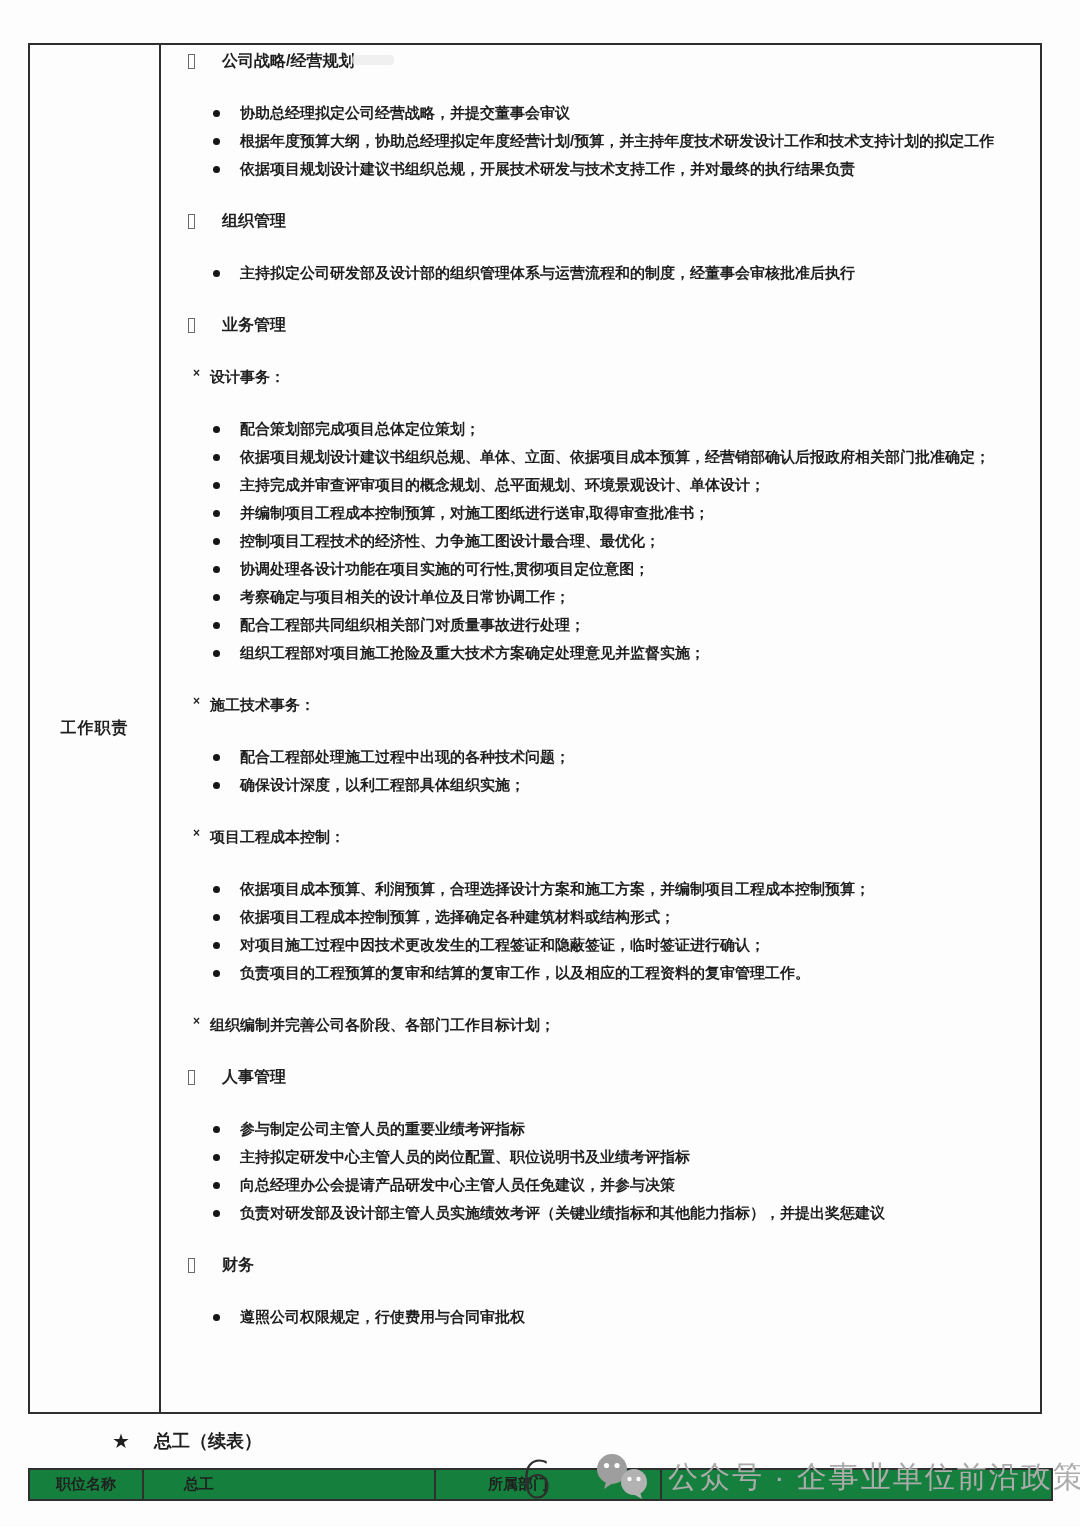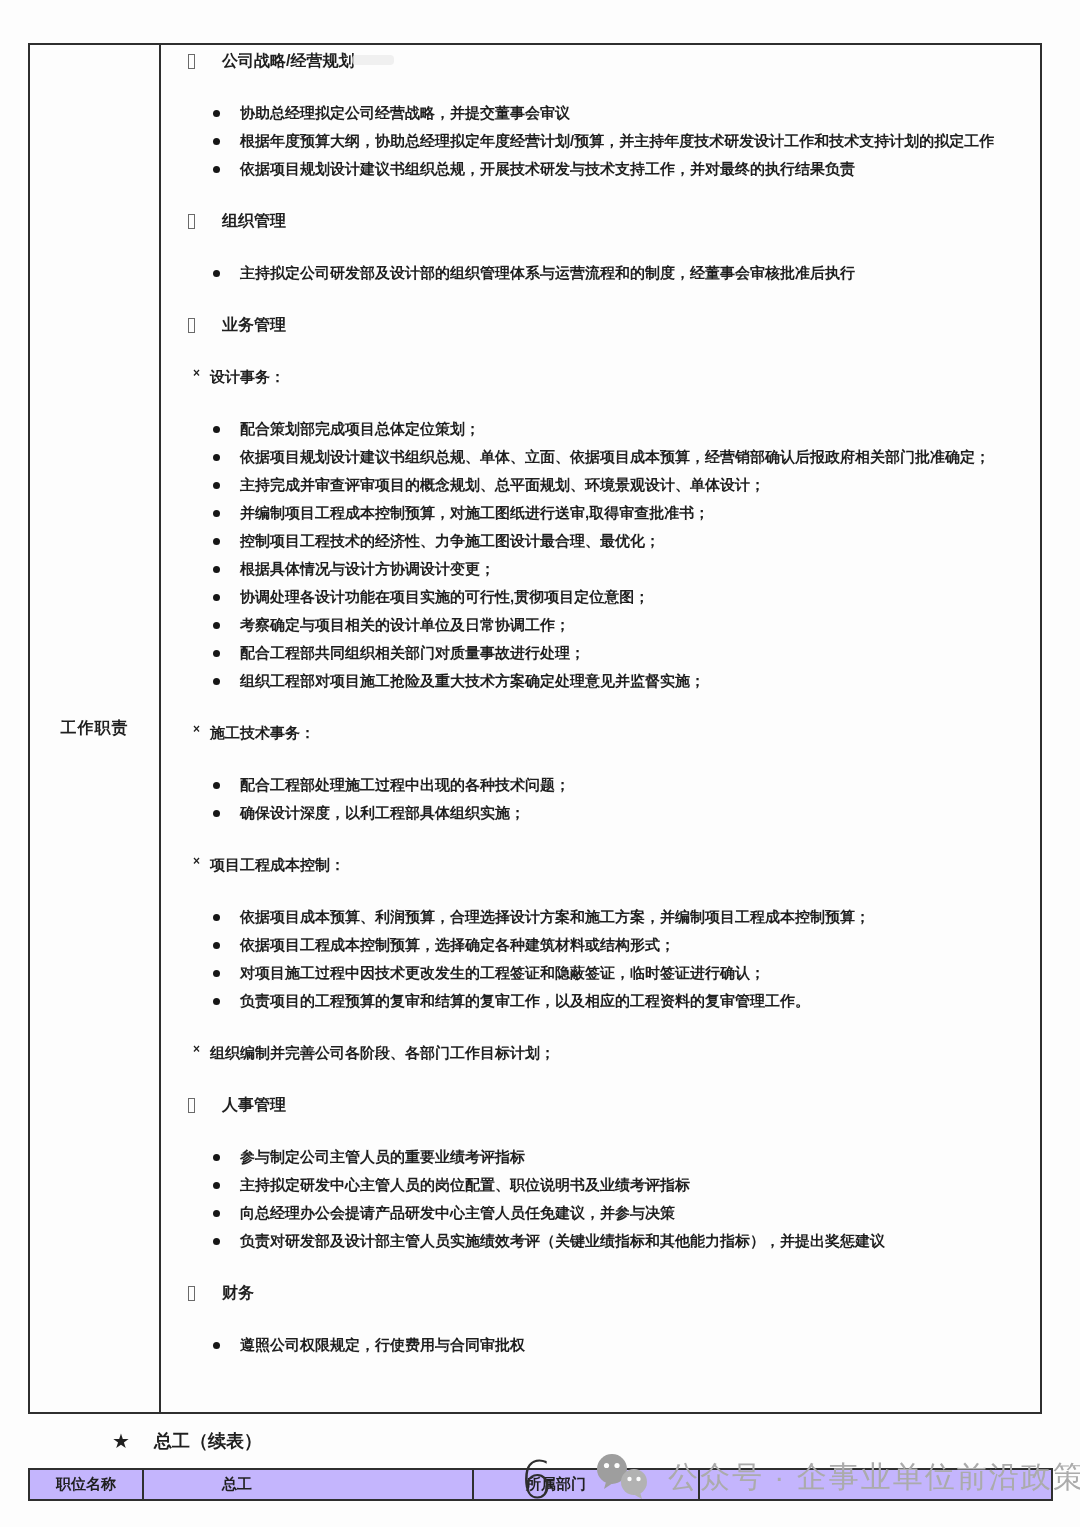--- a/index.html
+++ b/index.html
@@ -48,27 +48,27 @@
   
   .footer-note {
     position:absolute; left:112px; top:1429px;
     display:flex; align-items:center; font-size:18px; font-weight:700;
   }
   .footer-note .star { font-size:20px; margin-right:24px; }
 
   
   .footer-table {
     position:absolute; left:28px; top:1468px; width:1025px; height:33px;
-    border:2px solid #2f2f2f; display:flex; background:#c4b5fd;justify-content:space-between;
+    border:2px solid #2f2f2f; display:flex; background:#15803d;justify-content:space-between;
   }
   .footer-table .cell {
     display:flex; align-items:center; font-size:15px; font-weight:700;
   }
   .ft-c1 { width:114px; border-right:2px solid #2f2f2f; justify-content:center; }
-  .ft-c2 { width:292px; border-right:2px solid #2f2f2f; padding-left:40px;margin-left:38px; }
+  .ft-c2 { width:292px; border-right:2px solid #2f2f2f; padding-left:40px; }
   .ft-c3 { width:226px; border-right:2px solid #2f2f2f; padding-left:52px; }
   .ft-c4 { flex:1; }
 
   
   .page-number {
     position:absolute; left:520px; top:1450px;
     font-family:"DejaVu Sans",sans-serif; font-size:52px; font-weight:300;
     color:#2e2e2e; z-index:3;
   }
 
@@ -140,24 +140,20 @@
           <span class="marker-dot"></span>
           <span class="txt">主持完成并审查评审项目的概念规划、总平面规划、环境景观设计、单体设计；</span>
         </div>
         <div class="duty bullet">
           <span class="marker-dot"></span>
           <span class="txt">并编制项目工程成本控制预算，对施工图纸进行送审,取得审查批准书；</span>
         </div>
         <div class="duty bullet">
           <span class="marker-dot"></span>
           <span class="txt">控制项目工程技术的经济性、力争施工图设计最合理、最优化；</span>
-        </div>
-        <div class="duty bullet">
-          <span class="marker-dot"></span>
-          <span class="txt">根据具体情况与设计方协调设计变更；</span>
         </div>
         <div class="duty bullet">
           <span class="marker-dot"></span>
           <span class="txt">协调处理各设计功能在项目实施的可行性,贯彻项目定位意图；</span>
         </div>
         <div class="duty bullet">
           <span class="marker-dot"></span>
           <span class="txt">考察确定与项目相关的设计单位及日常协调工作；</span>
         </div>
         <div class="duty bullet">

